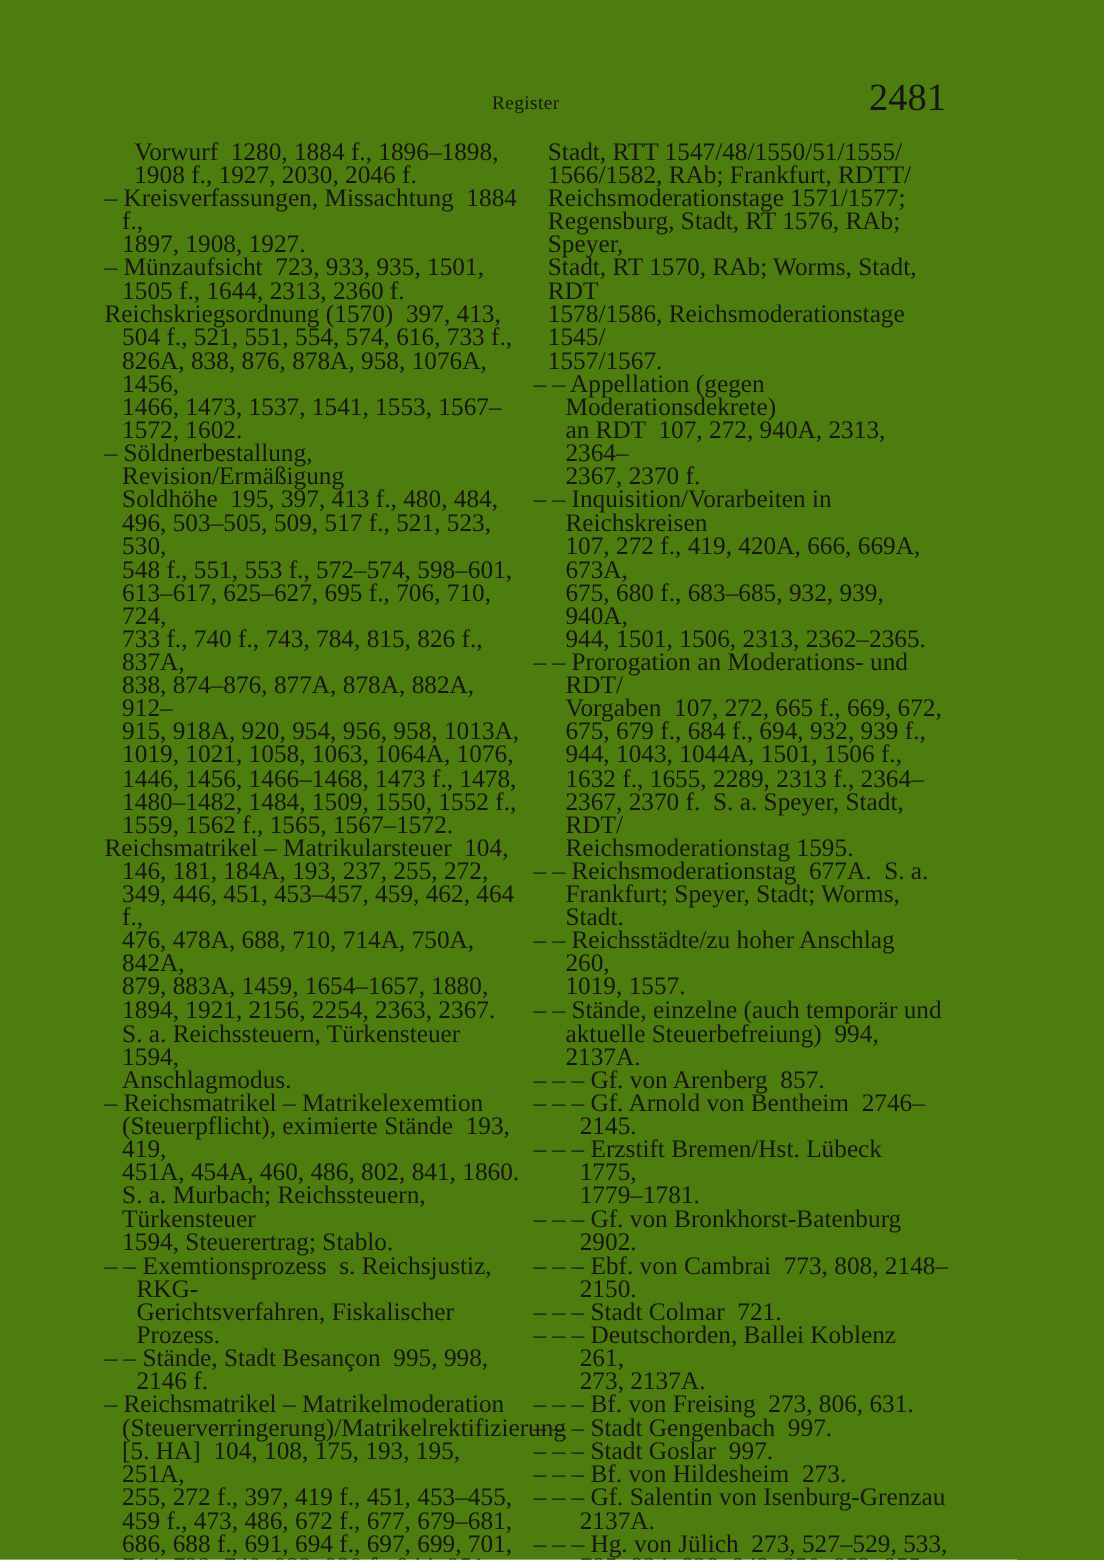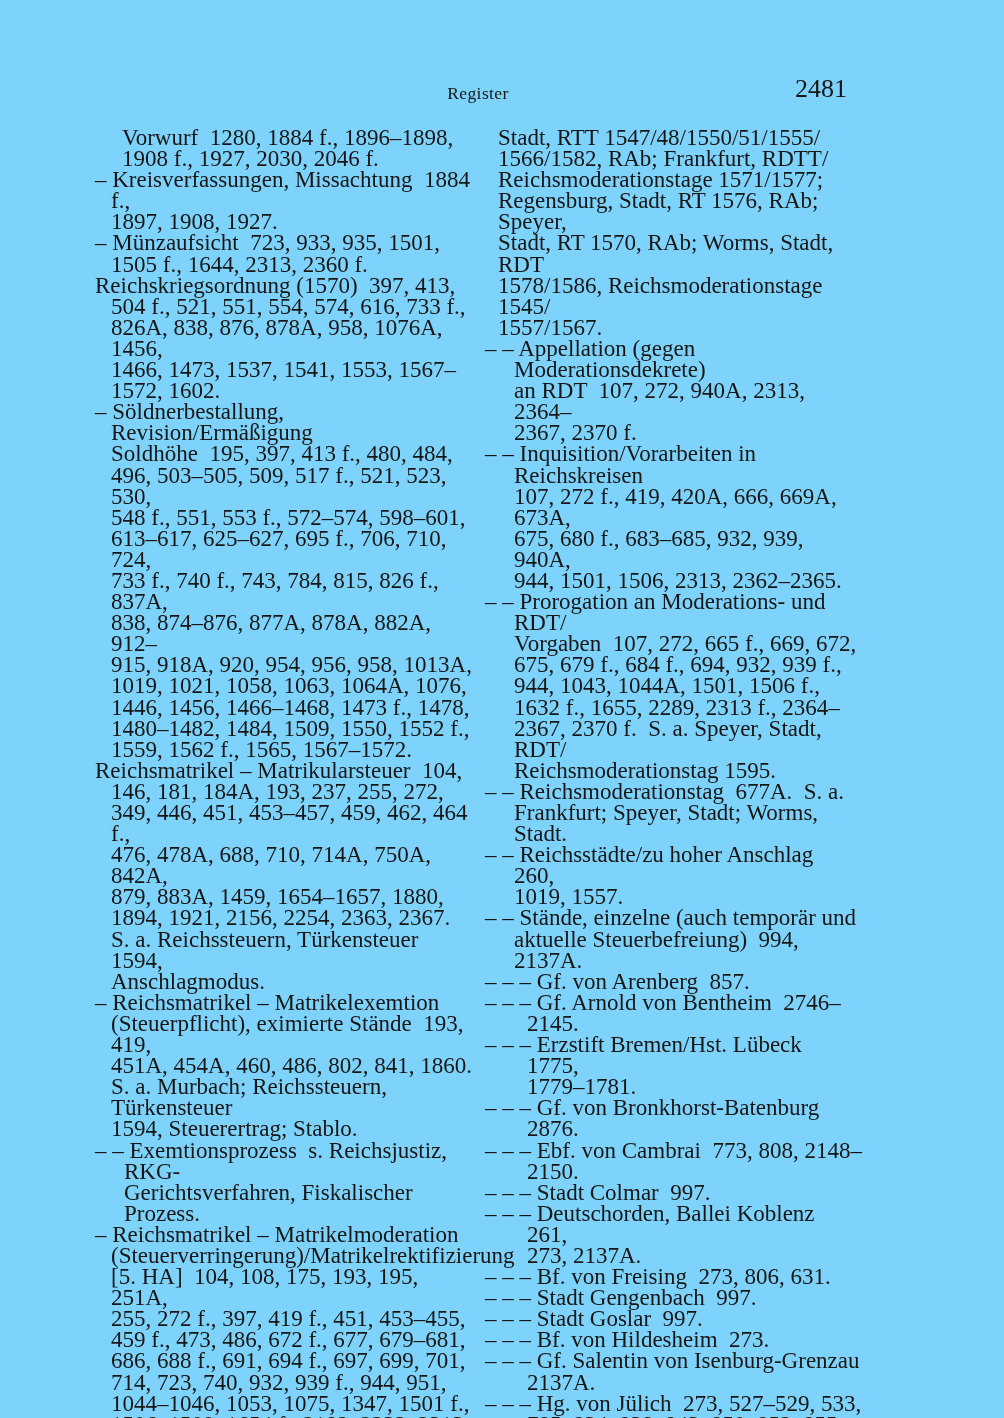--- a/index.html
+++ b/index.html
@@ -4,44 +4,44 @@
 <style>
   html, body {
     margin: 0;
     padding: 0;
     background: #fcfcfa;
   }
   .page {
     position: relative;
     width: 1004px;
     height: 1418px;
-    background: #7dd3fc;
+    background: #4d7c0f;
     color: #181614;
     font-family: "Liberation Serif", serif;
     overflow: hidden;
   }
   .page-header {
     position: absolute;
     top: 82px;
     left: 95px;
     width: 766px;
     height: 34px;
   }
   .running-title {
     display: block;
     text-align: center;
     font-size: 17.5px;
     letter-spacing: 0.4px;
     line-height: 22px;
   }
   .page-number {
     position: absolute;
-    right: 14px;
+    right: 1px;
     top: -7px;
-    font-size: 26px;
+    font-size: 35px;
     line-height: 28px;
   }
   .columns {
     position: absolute;
     top: 127px;
     left: 95px;
     width: 770px;
     display: flex;
     gap: 10px;
   }
@@ -71,36 +71,37 @@
   <main class="columns">
     <div class="column" id="col-left">
         <div class="entry lvl-cont2">Vorwurf  1280, 1884 f., 1896–1898,<br>1908 f., 1927, 2030, 2046 f.</div>
         <div class="entry lvl-dash1">– Kreisverfassungen, Missachtung  1884 f.,<br>1897, 1908, 1927.</div>
         <div class="entry lvl-dash1">– Münzaufsicht  723, 933, 935, 1501,<br>1505 f., 1644, 2313, 2360 f.</div>
         <div class="entry lvl-main">Reichskriegsordnung (1570)  397, 413,<br>504 f., 521, 551, 554, 574, 616, 733 f.,<br>826A, 838, 876, 878A, 958, 1076A, 1456,<br>1466, 1473, 1537, 1541, 1553, 1567–<br>1572, 1602.</div>
         <div class="entry lvl-dash1">– Söldnerbestallung, Revision/Ermäßigung<br>Soldhöhe  195, 397, 413 f., 480, 484,<br>496, 503–505, 509, 517 f., 521, 523, 530,<br>548 f., 551, 553 f., 572–574, 598–601,<br>613–617, 625–627, 695 f., 706, 710, 724,<br>733 f., 740 f., 743, 784, 815, 826 f., 837A,<br>838, 874–876, 877A, 878A, 882A, 912–<br>915, 918A, 920, 954, 956, 958, 1013A,<br>1019, 1021, 1058, 1063, 1064A, 1076,<br>1446, 1456, 1466–1468, 1473 f., 1478,<br>1480–1482, 1484, 1509, 1550, 1552 f.,<br>1559, 1562 f., 1565, 1567–1572.</div>
         <div class="entry lvl-main">Reichsmatrikel – Matrikularsteuer  104,<br>146, 181, 184A, 193, 237, 255, 272,<br>349, 446, 451, 453–457, 459, 462, 464 f.,<br>476, 478A, 688, 710, 714A, 750A, 842A,<br>879, 883A, 1459, 1654–1657, 1880,<br>1894, 1921, 2156, 2254, 2363, 2367.<br>S. a. Reichssteuern, Türkensteuer 1594,<br>Anschlagmodus.</div>
         <div class="entry lvl-dash1">– Reichsmatrikel – Matrikelexemtion<br>(Steuerpflicht), eximierte Stände  193, 419,<br>451A, 454A, 460, 486, 802, 841, 1860.<br>S. a. Murbach; Reichssteuern, Türkensteuer<br>1594, Steuerertrag; Stablo.</div>
         <div class="entry lvl-dash2">– – Exemtionsprozess  s. Reichsjustiz, RKG-<br>Gerichtsverfahren, Fiskalischer Prozess.</div>
+        <div class="entry lvl-dash2">– – Stände, Stadt Besançon  995, 998, 2146 f.</div>
         <div class="entry lvl-dash1">– Reichsmatrikel – Matrikelmoderation<br>(Steuerverringerung)/Matrikelrektifizierung<br>[5. HA]  104, 108, 175, 193, 195, 251A,<br>255, 272 f., 397, 419 f., 451, 453–455,<br>459 f., 473, 486, 672 f., 677, 679–681,<br>686, 688 f., 691, 694 f., 697, 699, 701,<br>714, 723, 740, 932, 939 f., 944, 951,<br>1044–1046, 1053, 1075, 1347, 1501 f.,<br>1506, 1509, 1654 f., 2182, 2232, 2313 f.,<br>2320, 2361–2366, 2370 f.  S. a. Augsburg,</div>
       </div>
     <div class="column" id="col-right">
         <div class="entry lvl-cont1">Stadt, RTT 1547/48/1550/51/1555/<br>1566/1582, RAb; Frankfurt, RDTT/<br>Reichsmoderationstage 1571/1577;<br>Regensburg, Stadt, RT 1576, RAb; Speyer,<br>Stadt, RT 1570, RAb; Worms, Stadt, RDT<br>1578/1586, Reichsmoderationstage 1545/<br>1557/1567.</div>
         <div class="entry lvl-dash2">– – Appellation (gegen Moderationsdekrete)<br>an RDT  107, 272, 940A, 2313, 2364–<br>2367, 2370 f.</div>
         <div class="entry lvl-dash2">– – Inquisition/Vorarbeiten in Reichskreisen<br>107, 272 f., 419, 420A, 666, 669A, 673A,<br>675, 680 f., 683–685, 932, 939, 940A,<br>944, 1501, 1506, 2313, 2362–2365.</div>
         <div class="entry lvl-dash2">– – Prorogation an Moderations- und RDT/<br>Vorgaben  107, 272, 665 f., 669, 672,<br>675, 679 f., 684 f., 694, 932, 939 f.,<br>944, 1043, 1044A, 1501, 1506 f.,<br>1632 f., 1655, 2289, 2313 f., 2364–<br>2367, 2370 f.  S. a. Speyer, Stadt, RDT/<br>Reichsmoderationstag 1595.</div>
         <div class="entry lvl-dash2">– – Reichsmoderationstag  677A.  S. a.<br>Frankfurt; Speyer, Stadt; Worms, Stadt.</div>
         <div class="entry lvl-dash2">– – Reichsstädte/zu hoher Anschlag  260,<br>1019, 1557.</div>
         <div class="entry lvl-dash2">– – Stände, einzelne (auch temporär und<br>aktuelle Steuerbefreiung)  994, 2137A.</div>
         <div class="entry lvl-dash3">– – – Gf. von Arenberg  857.</div>
         <div class="entry lvl-dash3">– – – Gf. Arnold von Bentheim  2746–2145.</div>
         <div class="entry lvl-dash3">– – – Erzstift Bremen/Hst. Lübeck  1775,<br>1779–1781.</div>
-        <div class="entry lvl-dash3">– – – Gf. von Bronkhorst-Batenburg  2876.</div>
+        <div class="entry lvl-dash3">– – – Gf. von Bronkhorst-Batenburg  2902.</div>
         <div class="entry lvl-dash3">– – – Ebf. von Cambrai  773, 808, 2148–<br>2150.</div>
-        <div class="entry lvl-dash3">– – – Stadt Colmar  997.</div>
+        <div class="entry lvl-dash3">– – – Stadt Colmar  721.</div>
         <div class="entry lvl-dash3">– – – Deutschorden, Ballei Koblenz  261,<br>273, 2137A.</div>
         <div class="entry lvl-dash3">– – – Bf. von Freising  273, 806, 631.</div>
         <div class="entry lvl-dash3">– – – Stadt Gengenbach  997.</div>
         <div class="entry lvl-dash3">– – – Stadt Goslar  997.</div>
         <div class="entry lvl-dash3">– – – Bf. von Hildesheim  273.</div>
         <div class="entry lvl-dash3">– – – Gf. Salentin von Isenburg-Grenzau<br>2137A.</div>
         <div class="entry lvl-dash3">– – – Hg. von Jülich  273, 527–529, 533,<br>785, 834, 838, 843, 850, 852, 855,<br>857A, 858, 881, 2137A.</div>
         <div class="entry lvl-dash3">– – – Kf. von Köln  467–469, 474, 480A,<br>481, 489A, 490 f., 494, 513, 527,<br>530 f., 534A, 555, 558, 568, 2174–<br>2176.</div>
       </div>
   </main>

